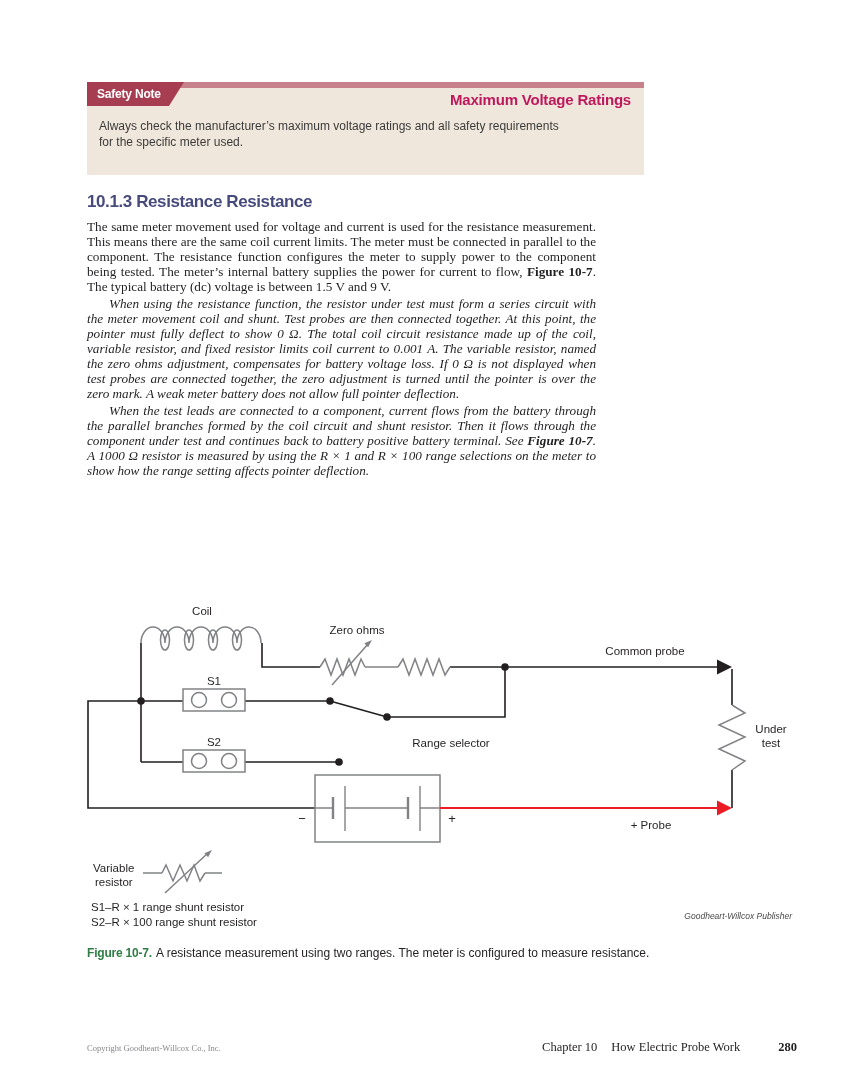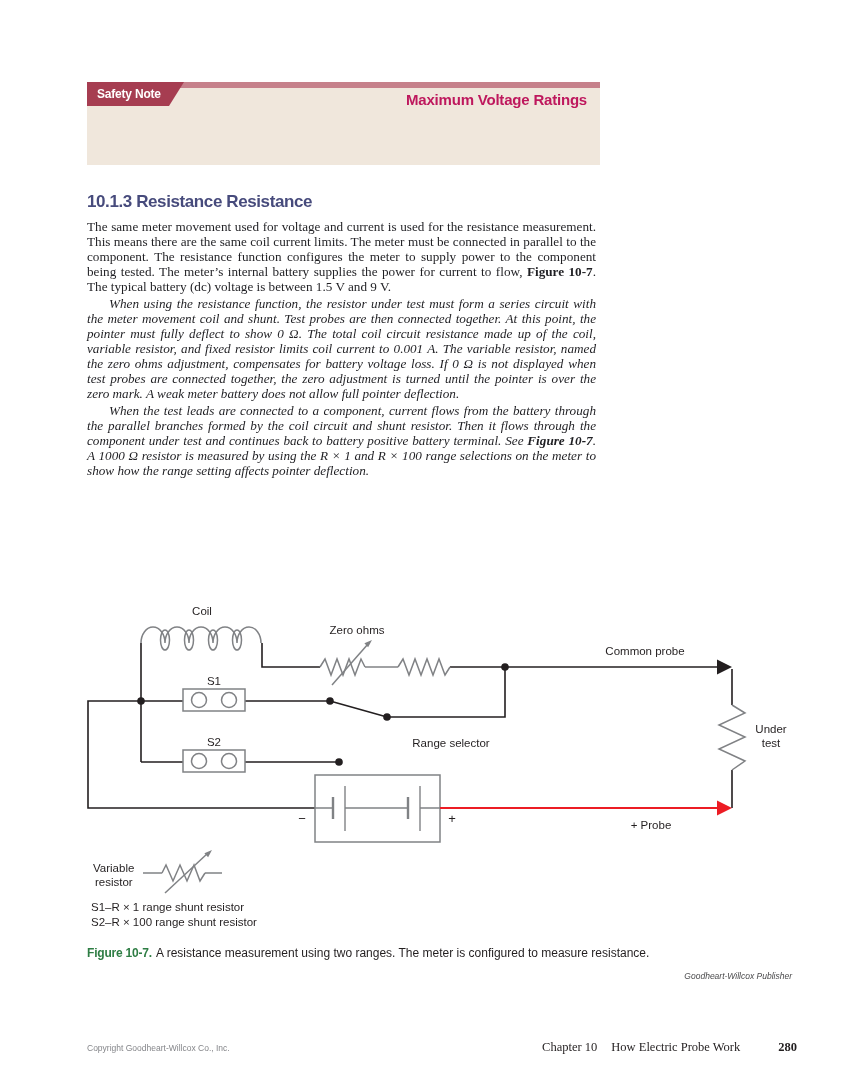--- a/index.html
+++ b/index.html
@@ -1,20 +1,20 @@
 <!DOCTYPE html>
 <html><head>
 <meta charset="utf-8">
 <style>
   html,body{margin:0;padding:0;background:#ffffff;}
   .page{position:relative;width:849px;height:1087px;background:#ffffff;overflow:hidden;
         font-family:"Liberation Serif", serif;color:#1f1f23;}
 
   
-  .safety{position:absolute;left:87px;top:82px;width:513px;height:83px;background:#f0e7dc;}
+  .safety{position:absolute;left:87px;top:82px;width:513px;height:93px;background:#f0e7dc;padding-left:44px;}
   .safety-strip{position:absolute;left:0;top:0;width:100%;height:6px;background:#c6818b;}
   .safety-tab{position:absolute;left:0;top:0;width:97px;height:24px;background:#a63d51;
               clip-path:polygon(0 0,100% 0,calc(100% - 15px) 100%,0 100%);
               display:flex;align-items:center;}
   .safety-tab span{font-family:"Liberation Sans", sans-serif;font-weight:bold;font-size:12px;
                    color:#ffffff;padding-left:10px;letter-spacing:-0.2px;}
   .safety-title{position:absolute;right:13px;top:9px;font-family:"Liberation Sans", sans-serif;
                 font-weight:bold;font-size:15px;color:#be185d;letter-spacing:-0.2px;}
   .safety-body{position:absolute;left:12px;top:36px;width:460px;margin:0;
                font-family:"Liberation Sans", sans-serif;font-size:12px;line-height:16px;color:#3b3b3b;}
@@ -32,45 +32,46 @@
   .diagram{position:absolute;left:80px;top:595px;}
   .wire{stroke:#231f20;stroke-width:1.6;fill:none;}
   .comp{stroke:#808285;stroke-width:1.5;fill:none;}
   .plate-long{stroke:#808285;stroke-width:1.4;fill:none;}
   .plate-short{stroke:#808285;stroke-width:2.4;fill:none;}
   .redwire{stroke:#ec1c24;stroke-width:1.8;fill:none;}
   .dot{fill:#231f20;stroke:none;}
   .lbl{font-family:"Liberation Sans", sans-serif;font-size:11.5px;fill:#231f20;}
   .lbl-sign{font-family:"Liberation Sans", sans-serif;font-size:13px;fill:#231f20;}
 
-  .credit{position:absolute;right:57px;top:971px;font-family:"Liberation Sans", sans-serif;
+  .credit{position:absolute;right:57px;top:911px;font-family:"Liberation Sans", sans-serif;
           font-style:italic;font-size:8.5px;color:#4a4a4c;}
   .caption{position:absolute;left:87px;top:946px;width:705px;margin:0;
            font-family:"Liberation Sans", sans-serif;font-size:12px;color:#231f20;}
   .caption .figlabel{color:#2e7d44;font-weight:bold;letter-spacing:-0.2px;margin-right:4px;}
 
   
-  .footer-left{position:absolute;left:87px;top:1043px;font-family:Liberation Sans, sans-serif;
+  .footer-left{position:absolute;left:87px;top:1043px;font-family:Liberation Serif, serif;
                font-size:8.5px;color:#85868a;}
   .footer-right{position:absolute;right:52px;top:1040px;font-family:"Liberation Serif", serif;
                 font-size:12.5px;color:#231f20;}
   .footer-right .fr-title{margin:0 38px 0 14px;}
   .footer-right b{font-weight:bold;}
 </style>
 </head>
 <body>
 
 <div class="page">
 
   <section class="safety">
     <div class="safety-strip"></div>
     <div class="safety-tab">
       <span>Safety Note</span>
     </div>
     <div class="safety-title">Maximum Voltage Ratings</div>
+    <p class="safety-body">Always check the manufacturer’s maximum voltage ratings and all safety requirements for the specific meter used.</p>
   </section>
 
   <h2 class="section-heading">10.1.3 Resistance Resistance</h2>
   <div class="bodytext" id="paragraphs">
       <p><span>The same meter movement used for voltage and current is used for the resistance measurement. This means there are the same coil current limits. The meter must be connected in parallel to the component. The resistance function configures the meter to supply power to the component being tested. The meter’s internal battery supplies the power for current to flow, </span><b>Figure 10-7</b><span>. The typical battery (dc) voltage is between 1.5 V and 9 V.</span></p>
       <p><span>When using the resistance function, the resistor under test must form a series circuit with the meter movement coil and shunt. Test probes are then connected together. At this point, the pointer must fully deflect to show 0 Ω. The total coil circuit resistance made up of the coil, variable resistor, and fixed resistor limits coil current to 0.001 A. The variable resistor, named the zero ohms adjustment, compensates for battery voltage loss. If 0 Ω is not displayed when test probes are connected together, the zero adjustment is turned until the pointer is over the zero mark. A weak meter battery does not allow full pointer deflection.</span></p>
       <p><span>When the test leads are connected to a component, current flows from the battery through the parallel branches formed by the coil circuit and shunt resistor. Then it flows through the component under test and continues back to battery positive battery terminal. See </span><b>Figure 10-7</b><span>. A 1000 Ω resistor is measured by using the R × 1 and R × 100 range selections on the meter to show how the range setting affects pointer deflection.</span></p>
     </div>
 
   <svg class="diagram" width="770" height="345" viewBox="0 0 770 345">

